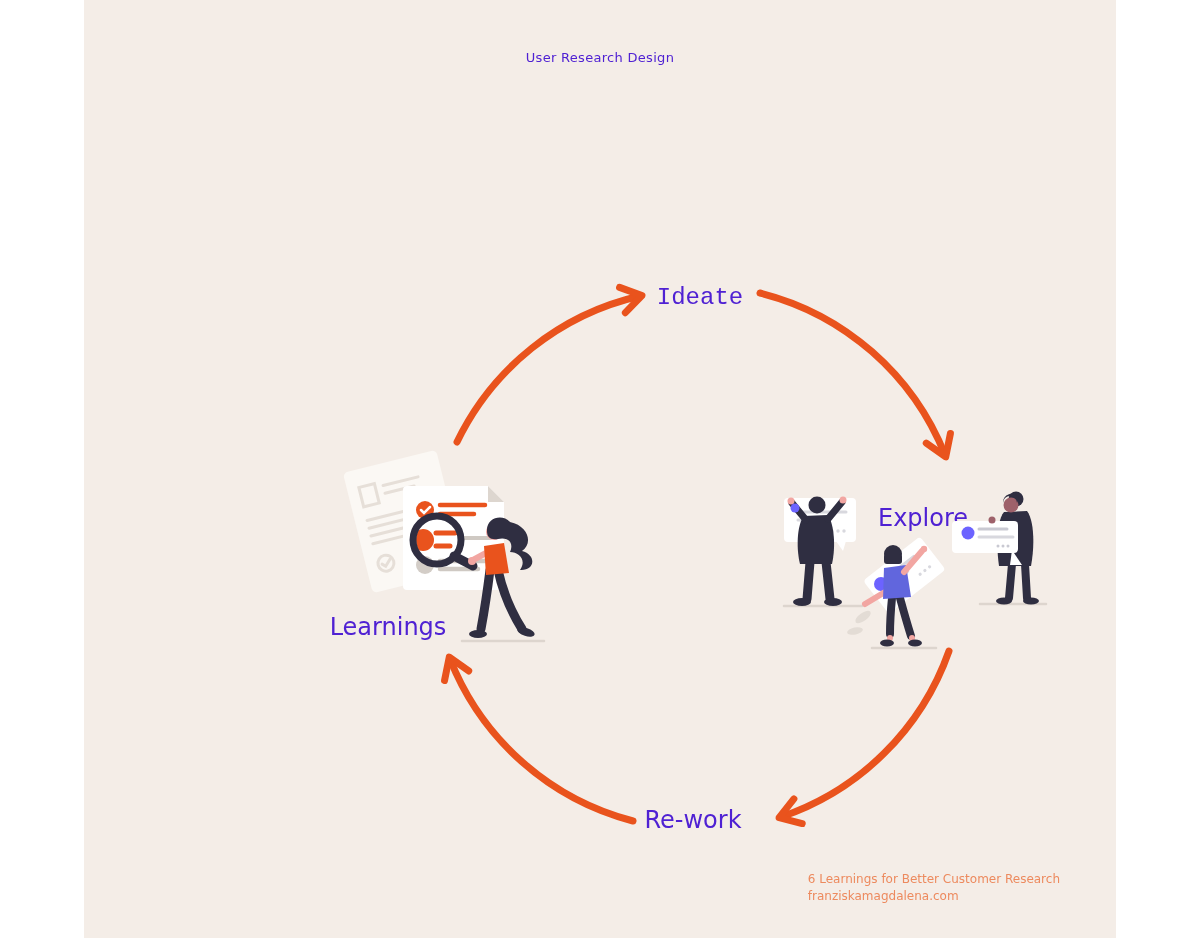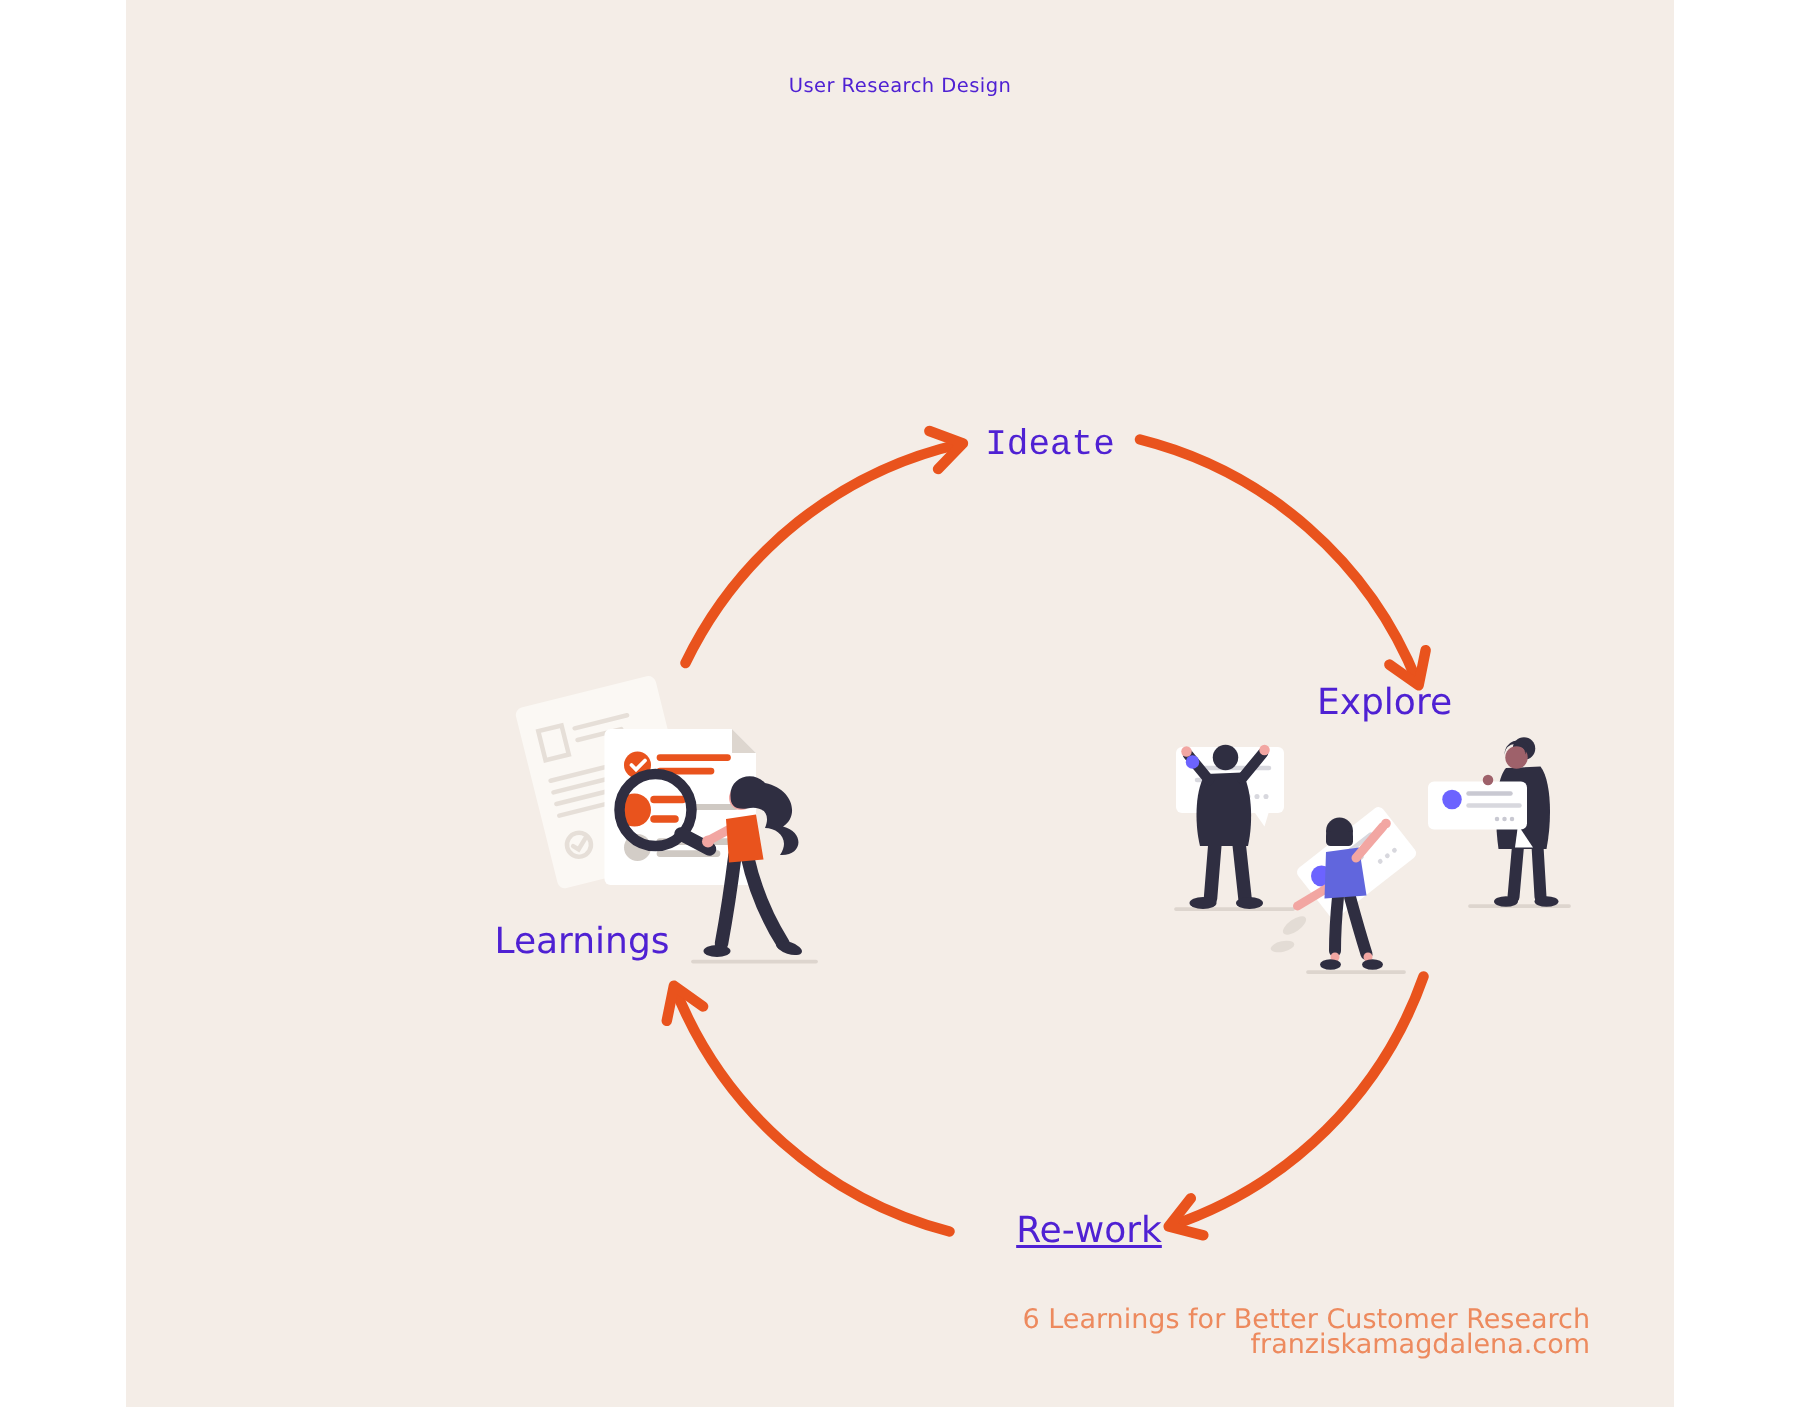--- a/index.html
+++ b/index.html
@@ -15,22 +15,22 @@
   .title{
     position:absolute;top:74px;left:0;width:100%;text-align:center;
     font-family:"DejaVu Serif","Liberation Serif",serif;font-weight:bold;
     font-size:47px;line-height:57px;letter-spacing:-0.5px;color:var(--purple);
   }
   .step-label{
     position:absolute;transform:translate(-50%,-50%);
     font-size:24px;color:var(--purple);white-space:nowrap;
   }
   .footer{
-    position:absolute;top:871px;right:56px;text-align:right;
-    font-size:18px;line-height:17px;color:var(--footer-orange);
+    position:absolute;top:871px;right:56px;
+    font-size:12px;line-height:17px;color:var(--footer-orange);
   }
   .layer{position:absolute;left:0;top:0;}
   
   .arc{fill:none;stroke:var(--orange);stroke-width:7;stroke-linecap:round;}
   .ah{fill:none;stroke:var(--orange);stroke-width:7;stroke-linecap:round;stroke-linejoin:round;}
   .ink-f{fill:var(--ink);}          .ink-s{stroke:var(--ink);fill:none;stroke-linecap:round;}
   .card-f{fill:var(--card);}        .orange-f{fill:var(--orange);}
   .orange-s{stroke:var(--orange);fill:none;stroke-linecap:round;}
   .skin-f{fill:var(--skin);}        .skin-s{stroke:var(--skin);fill:none;stroke-linecap:round;}
   .skind-f{fill:var(--skin-dark);}  .violet-f{fill:var(--violet);}
@@ -56,22 +56,22 @@
         <path class="ah" d="M 9 7 L 29 20 L 9 33"></path>
       </marker>
     </defs>
     <path class="arc" d="M 373 442 A 270 270 0 0 1 556 296" marker-end="url(#ah)"></path>
     <path class="arc" d="M 676 293 A 270 270 0 0 1 861 455" marker-end="url(#ah)"></path>
     <path class="arc" d="M 865 651 A 270 270 0 0 1 697 817" marker-end="url(#ah)"></path>
     <path class="arc" d="M 549 821 A 270 270 0 0 1 366 659" marker-end="url(#ah)"></path>
   </svg>
 
   <div class="step-label" style="left:616px;top:297px;font-family:Liberation Mono, monospace;">Ideate</div>
-  <div class="step-label" style="left:839px;top:468px;">Explore</div>
-  <div class="step-label" style="left:642px;top:820px;text-decoration:underline;">Re-work</div>
+  <div class="step-label" style="left:839px;top:518px;">Explore</div>
+  <div class="step-label" style="left:609px;top:820px;">Re-work</div>
   <div class="step-label" style="left:304px;top:627px;">Learnings</div>
 
   <svg class="layer" style="left:255px;top:450px;" width="215" height="200" viewBox="255 450 215 200">
     <defs>
       <clipPath id="mag-clip">
           <circle cx="353" cy="540" r="21"></circle>
         </clipPath>
     </defs>
 
     <g transform="rotate(-14 318 520)">

